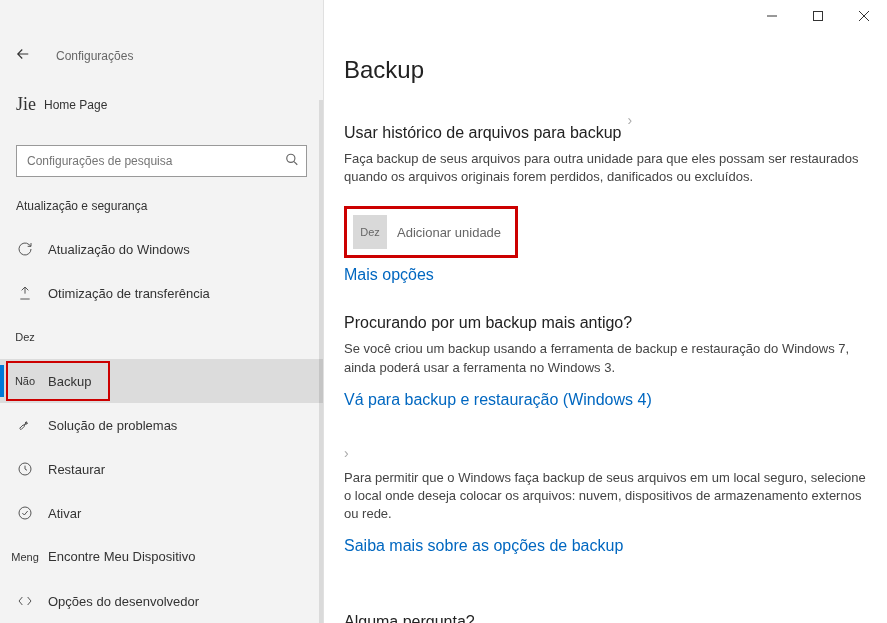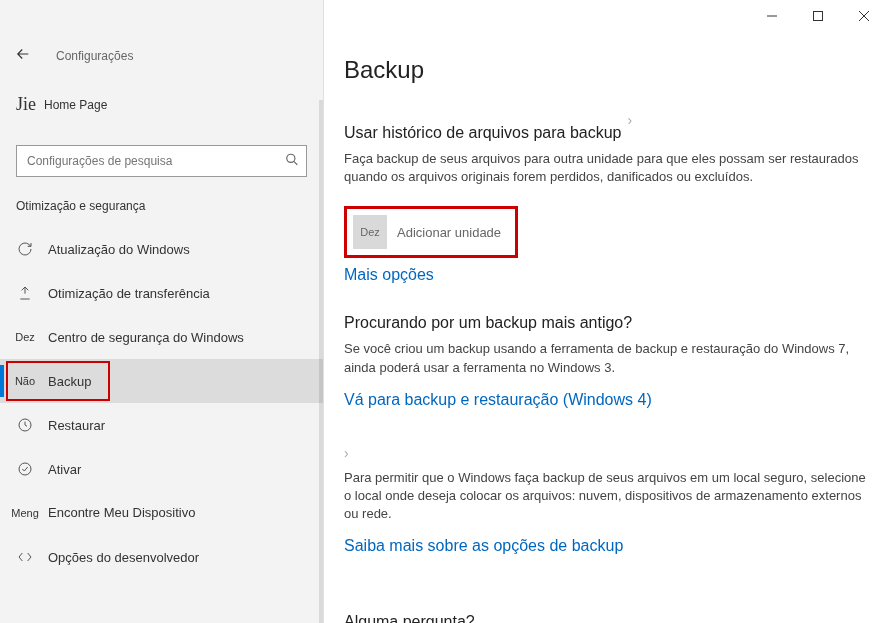--- a/index.html
+++ b/index.html
@@ -76,21 +76,21 @@
     <div class="search-box">
       <input type="text" placeholder="Configurações de pesquisa" style="">
       <span class="search-icon">
         <svg width="14" height="14" viewBox="0 0 24 24" fill="none" stroke="currentColor" stroke-width="2">
             <circle cx="10" cy="10" r="7"></circle>
             <path d="m21 21-5.5-5.5"></path>
           </svg>
       </span>
     </div>
 
-    <div class="section-heading">Otimização e segurança</div>
+    <div class="section-heading">Atualização e segurança</div>
 
     <div class="side-item">
       <span class="icon">
         <svg width="16" height="16" viewBox="0 0 24 24" fill="none" stroke="currentColor" stroke-width="1.5">
             <path d="M21 12a9 9 0 1 1-3-6.7L21 8"></path>
             <path d="M21 3v5h-5"></path>
           </svg>
       </span>
       <span>Atualização do Windows</span>
     </div>
@@ -101,31 +101,38 @@
             <path d="M12 3v10M7 8l5-5 5 5M5 21h14"></path>
           </svg>
       </span>
       <span>Otimização de transferência</span>
     </div>
 
     <div class="side-item">
       <span class="icon">
         <span class="sublabel">Dez</span>
       </span>
-      <span>Centro de segurança do Windows</span>
     </div>
 
     <div class="side-item active" style="position:relative;">
       <span class="icon">
         <span class="sublabel">Não</span>
       </span>
       <span>Backup</span>
       <span class="red-box-side" style="left:6px; top:2px; width:104px; height:40px;"></span>
     </div>
 
+    <div class="side-item">
+      <span class="icon">
+        <svg width="16" height="16" viewBox="0 0 24 24" fill="none" stroke="currentColor" stroke-width="1.5">
+            <path d="M14 7a4 4 0 0 1-5 5l-5 5 2 2 5-5a4 4 0 0 1 5-5l-2 2-2-2z"></path>
+          </svg>
+      </span>
+      <span>Solução de problemas</span>
+    </div>
 
     <div class="side-item">
       <span class="icon">
         <svg width="16" height="16" viewBox="0 0 24 24" fill="none" stroke="currentColor" stroke-width="1.5">
             <circle cx="12" cy="12" r="9"></circle>
             <path d="M12 7v5l3 2"></path>
           </svg>
       </span>
       <span>Restaurar</span>
     </div>

